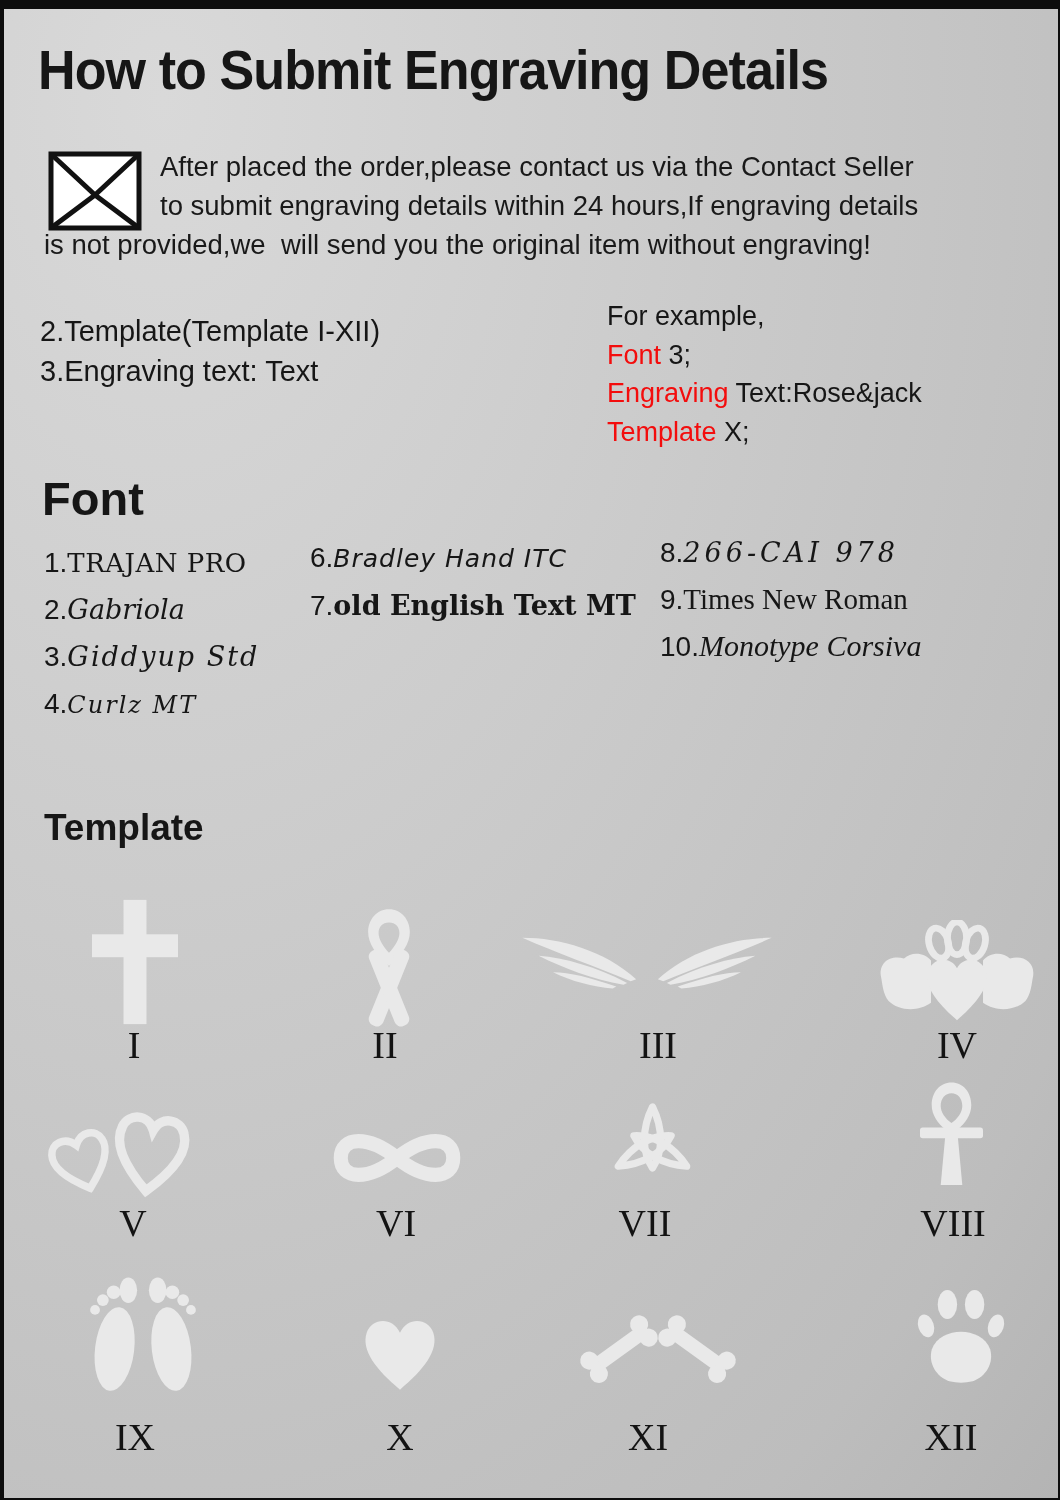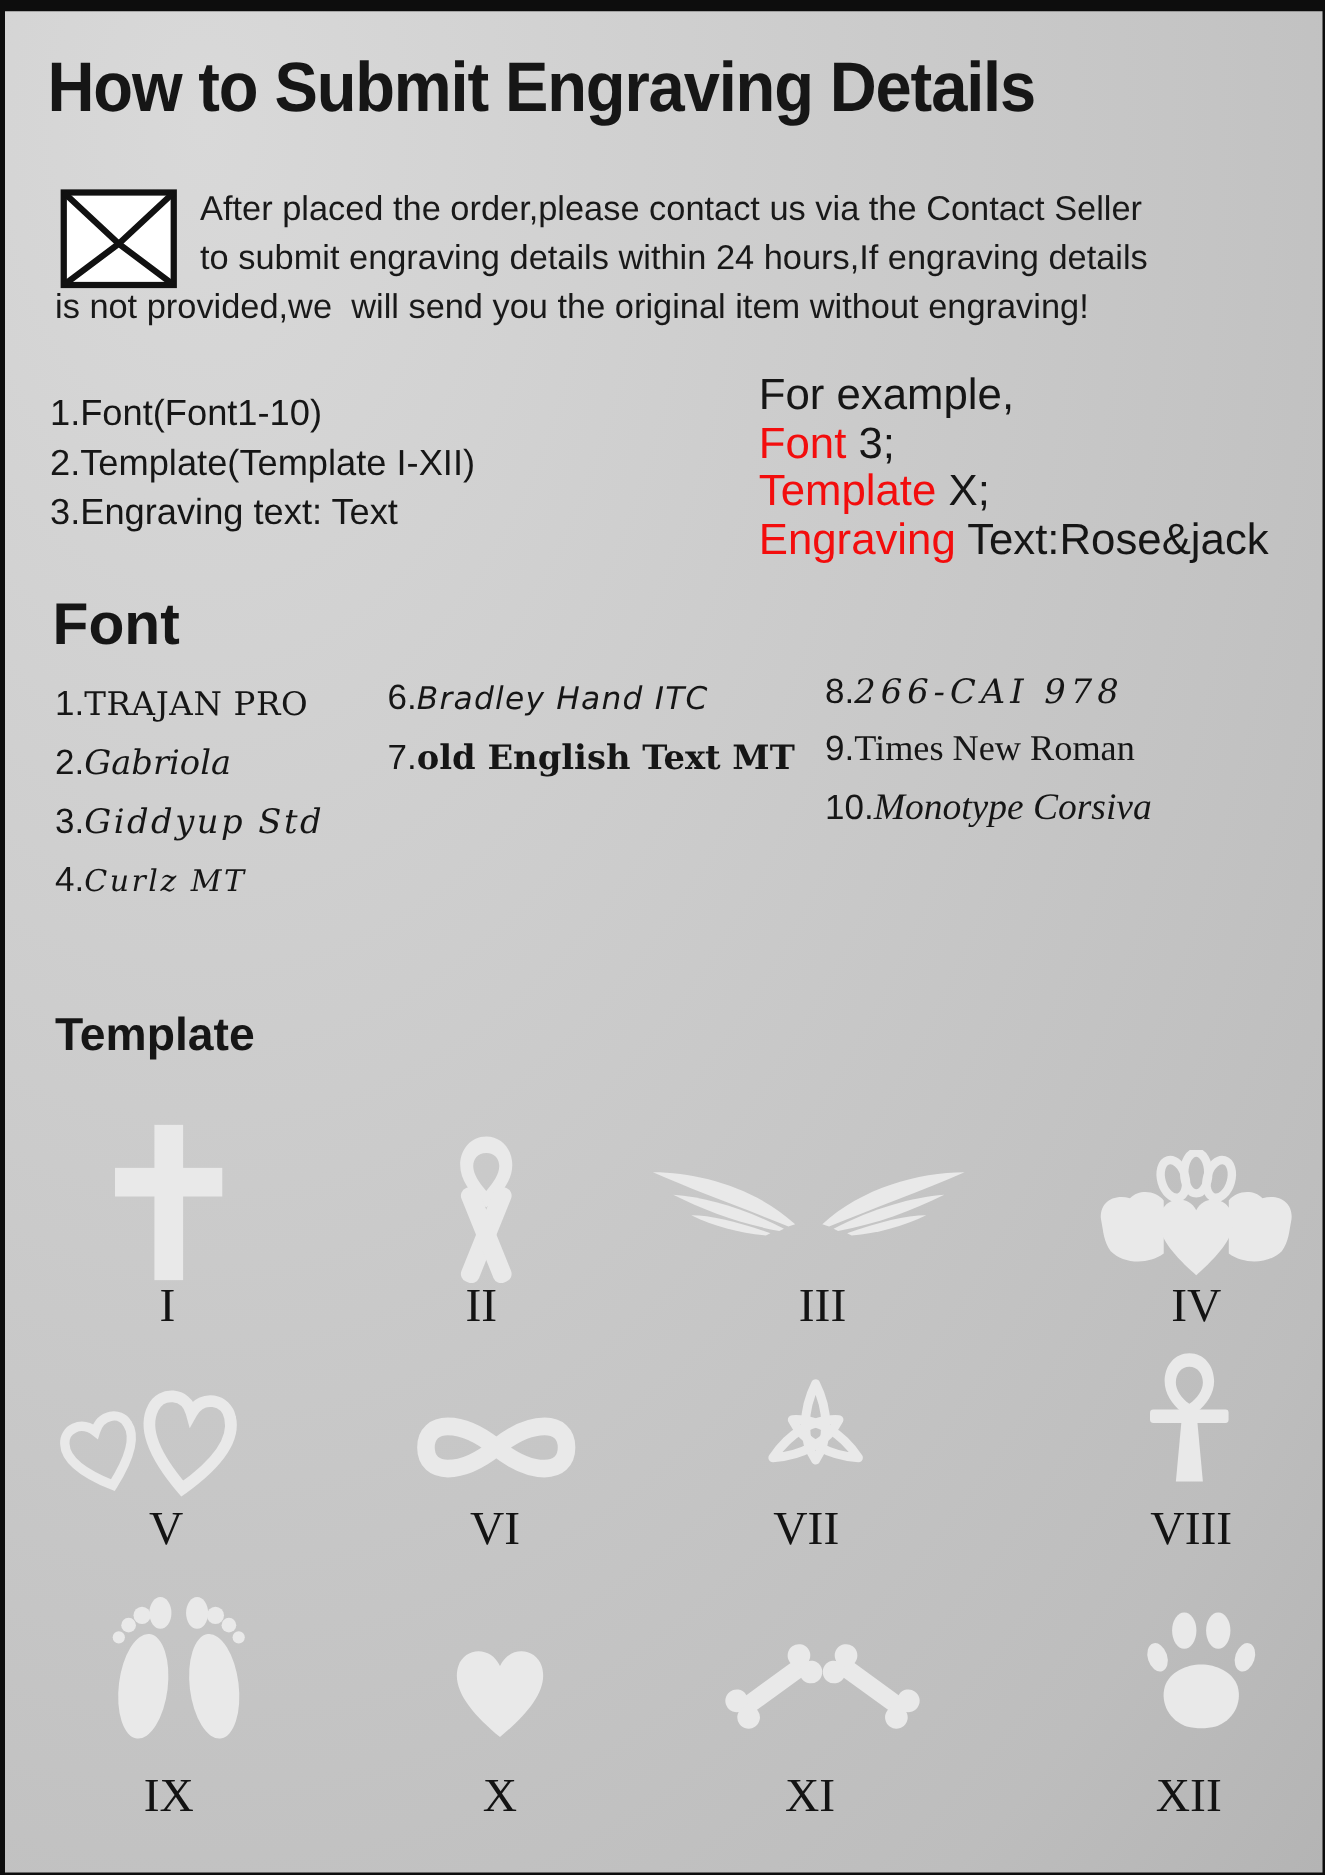--- a/index.html
+++ b/index.html
@@ -8,21 +8,21 @@
   .content{position:absolute;left:4px;top:9px;right:2px;bottom:2px;overflow:hidden;
         background:radial-gradient(ellipse at 15% 6%, #d9d9d9 0%, #cccccc 40%, #bdbdbd 85%, #b4b4b4 100%);}
   .abs{position:absolute;}
   .title{left:34px;top:28px;font-size:56px;font-weight:bold;letter-spacing:-1px;
         transform:scaleX(0.93);transform-origin:left top;white-space:nowrap;}
   .intro-line{font-size:27.5px;white-space:pre;color:#191919;}
   .env{left:44px;top:142px;width:94px;height:80px;}
   .list-line{font-size:29px;white-space:pre;line-height:39.5px;}
   .instructions{left:36px;top:303px;}
   .example{left:603px;top:288px;}
-  .ex-line{font-size:35px;line-height:38.5px;white-space:pre;}
+  .ex-line{font-size:27px;line-height:38.5px;white-space:pre;}
   .red{color:var(--red,#f30d0d);}
   .sec-heading{font-weight:bold;}
   .font-heading{left:38px;top:462px;font-size:47px;}
   .tpl-heading{left:40px;top:798px;font-size:37px;}
   .fcol{display:flex;flex-direction:column;}
   .fitem{white-space:pre;}
   .fnum{font-family:"Liberation Sans",sans-serif;font-size:28px;color:#161616;}
   .col1 .fitem{height:47px;}
   .col2 .fitem{height:48px;}
   .col3 .fitem{height:46px;}
@@ -55,30 +55,29 @@
       <path d="M3,3 L47,44 L91,3" fill="none" stroke="#111111" stroke-width="5" stroke-linejoin="round"></path>
       <path d="M3,77 L47,44 L91,77" fill="none" stroke="#111111" stroke-width="5" stroke-linejoin="round"></path>
     </svg>
   </div>
 
   <div class="abs intro-line" style="left:156px;top:142px;">After placed the order,please contact us via the Contact Seller</div>
   <div class="abs intro-line" style="left:156px;top:181px;">to submit engraving details within 24 hours,If engraving details</div>
   <div class="abs intro-line" style="left:40px;top:220px;">is not provided,we  will send you the original item without engraving!</div>
 
   <div class="abs instructions">
-    <div class="list-line">1.Font(Font1-10)</div>
     <div class="list-line">2.Template(Template I-XII)</div>
     <div class="list-line">3.Engraving text: Text</div>
   </div>
 
   <div class="abs example">
     <div class="ex-line">For example,</div>
     <div class="ex-line"><span class="red">Font</span><span> 3;</span></div>
+    <div class="ex-line"><span class="red">Engraving</span><span> Text:Rose&amp;jack</span></div>
     <div class="ex-line"><span class="red">Template</span><span> X;</span></div>
-    <div class="ex-line"><span class="red">Engraving</span><span> Text:Rose&amp;jack</span></div>
   </div>
 
   <div class="abs sec-heading font-heading">Font</div>
 
   <div class="abs fcol col1" style="left:40px;top:538px;">
     <div class="fitem"><span class="fnum">1.</span><span class="f1">TRAJAN PRO</span></div>
     <div class="fitem"><span class="fnum">2.</span><span class="f2">Gabriola</span></div>
     <div class="fitem"><span class="fnum">3.</span><span class="f3">Giddyup Std</span></div>
     <div class="fitem"><span class="fnum">4.</span><span class="f4">Curlz MT</span></div>
   </div>

